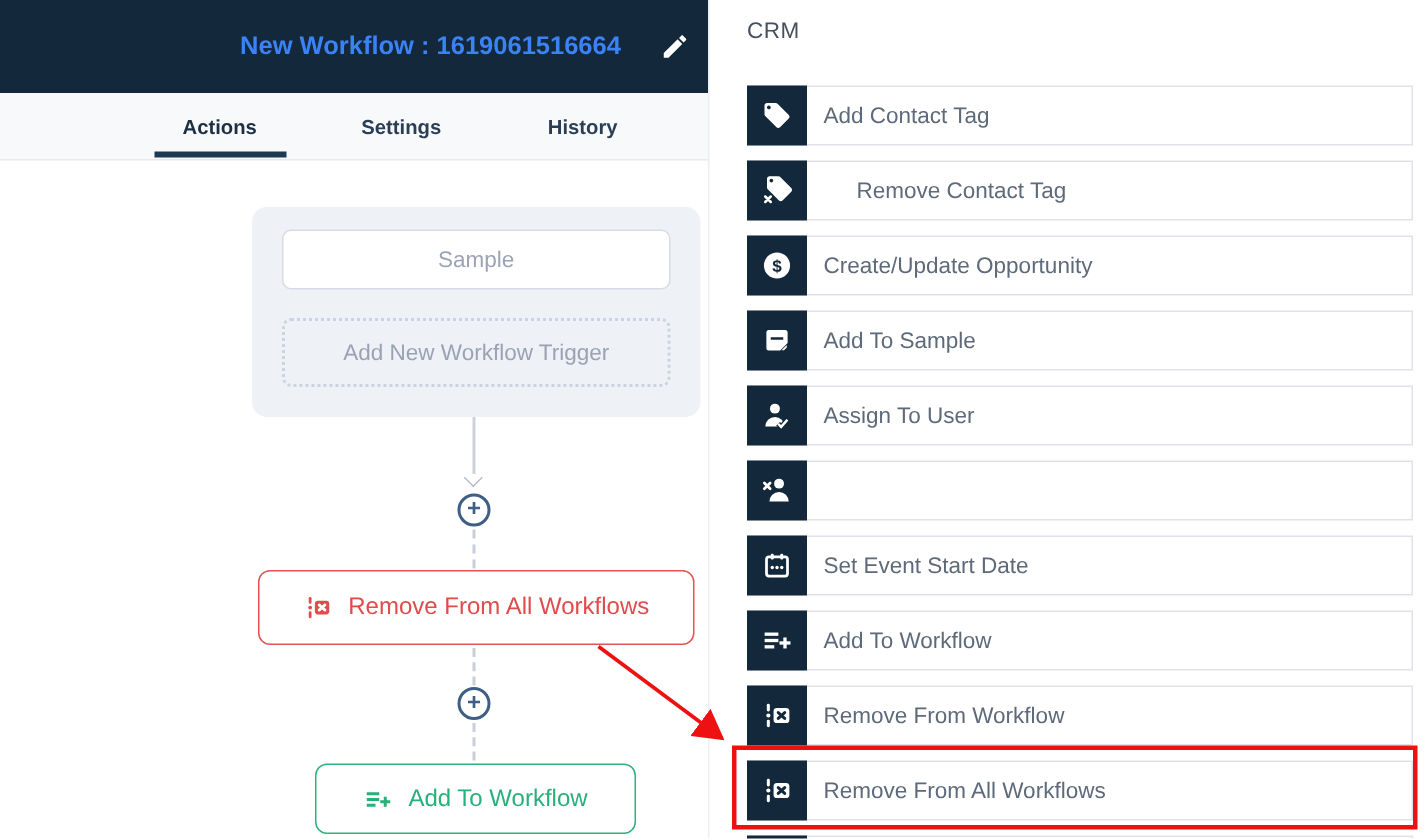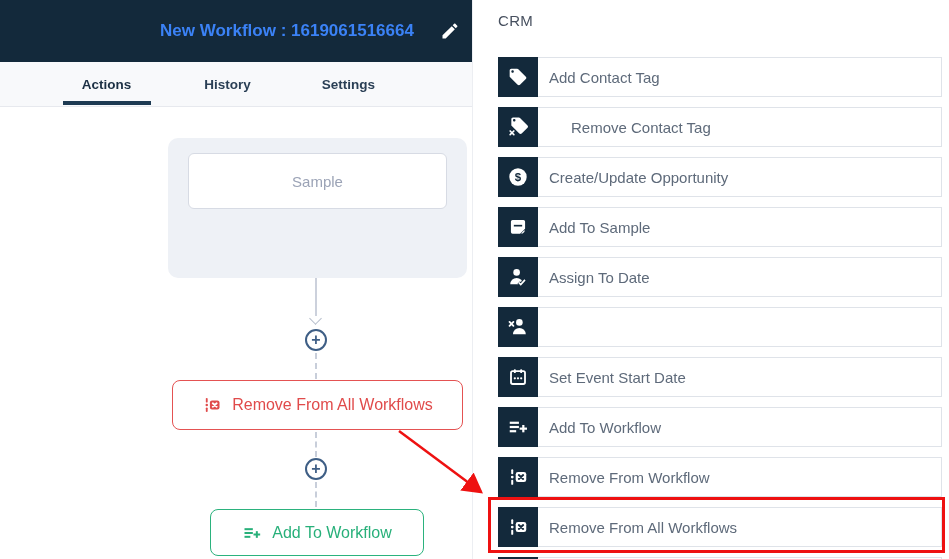--- a/index.html
+++ b/index.html
@@ -9,31 +9,31 @@
 
   
   .left { position:absolute; left:0; top:0; width:472px; height:559px; background:#fff; }
   .wf-header { position:relative; height:62px; background:#13293b; }
   .wf-title { position:absolute; left:287px; top:50%; transform:translate(-50%,-50%);
               color:#3b82f6; font-size:17px; font-weight:600; white-space:nowrap; }
   .edit-btn { position:absolute; right:12px; top:50%; transform:translateY(-50%);
               width:20px; height:20px; cursor:pointer; }
 
   .tabbar { height:45px; background:#f8f9fb; border-bottom:1px solid #e7e9ee;
-            display:flex; padding-left:46px; }
+            display:flex; padding-left:86px; }
   .tab { width:121px; display:flex; align-items:center; justify-content:center;
          font-size:13.5px; font-weight:600; color:#2a3f55; position:relative; cursor:pointer; }
   .tab.active { color:#1c3044; }
   .tab.active::after { content:""; position:absolute; left:50%; transform:translateX(-50%);
          bottom:1px; width:88px; height:4px; background:#1d3a52; }
 
   
   .trigger-group { position:absolute; left:168px; top:138px; width:299px; height:140px;
                    background:#eef1f6; border-radius:10px; }
-  .sample-box { position:absolute; left:20px; top:15px; width:259px; height:56px;
+  .sample-box { position:absolute; left:20px; top:15px; width:259px; height:40px;
                 background:#fff; border:1px solid #d7dbe4; border-radius:6px;
                 display:flex; align-items:center; justify-content:center;
                 color:#9ba3b6; font-size:15px; }
   .trigger-box { position:absolute; left:20px; top:74px; width:259px; height:46px;
                  border:2px dotted #ced4df; border-radius:6px;
                  display:flex; align-items:center; justify-content:center;
                  color:#9aa2b4; font-size:15px; cursor:pointer; }
 
   .line-solid { position:absolute; left:315px; top:278px; width:1.5px; height:38px; background:#ccd1dc; }
   .chev { position:absolute; left:311px; top:314px; width:9px; height:9px;
@@ -82,26 +82,27 @@
   <div class="wf-header">
     <span class="wf-title">New Workflow : 1619061516664</span>
     <span class="edit-btn">
       <svg viewBox="0 0 24 24" width="20" height="20">
           <path fill="#fff" d="M3 17.2V21h3.8L17.8 9.9l-3.7-3.7L3 17.2zM20.7 7c.4-.4.4-1 0-1.4l-2.3-2.3c-.4-.4-1-.4-1.4 0l-1.8 1.8 3.7 3.7L20.7 7z"></path>
         </svg>
     </span>
   </div>
   <div class="tabbar">
     <div class="tab active">Actions</div>
+    <div class="tab">Settings</div>
     <div class="tab">History</div>
-    <div class="tab">Settings</div>
   </div>
 
   <div class="trigger-group">
     <div class="sample-box">Sample</div>
+    <div class="trigger-box">Add New Workflow Trigger</div>
   </div>
 
   <div class="line-solid"></div>
   <div class="chev"></div>
   <div class="plus-circle p1"></div>
   <div class="line-dash d1"></div>
 
   <div class="node-btn remove-node">
     <span class="nb-icon">
         <svg viewBox="0 0 24 24" width="20" height="20">
@@ -181,21 +182,21 @@
       </div>
       <div class="action-row" style="top: 257px;">
         <span class="icon-box">
           <svg viewBox="0 0 24 24" width="22" height="22">
             <circle cx="10.5" cy="7" r="3.6" fill="#ffffff"></circle>
             <path fill="#ffffff" d="M3.5 20a7 7 0 0 1 14 0z"></path>
             <path d="M12.8 18l2.2 2.3 4.6-5.2" fill="none" stroke="#13293b" stroke-width="3.8"></path>
             <path d="M12.8 18l2.2 2.3 4.6-5.2" fill="none" stroke="#ffffff" stroke-width="1.8"></path>
           </svg>
         </span>
-        <span class="row-label">Assign To Date</span>
+        <span class="row-label">Assign To User</span>
       </div>
       <div class="action-row" style="top: 307px;">
         <span class="icon-box">
           <svg viewBox="0 0 24 24" width="22" height="22">
             <circle cx="13.5" cy="7" r="3.6" fill="#ffffff"></circle>
             <path fill="#ffffff" d="M6.5 20a7 7 0 0 1 14 0z"></path>
             <path d="M2.8 6.5l4.2 4.2M7 6.5l-4.2 4.2" stroke="#ffffff" stroke-width="2" stroke-linecap="round"></path>
           </svg>
         </span>
       </div>

